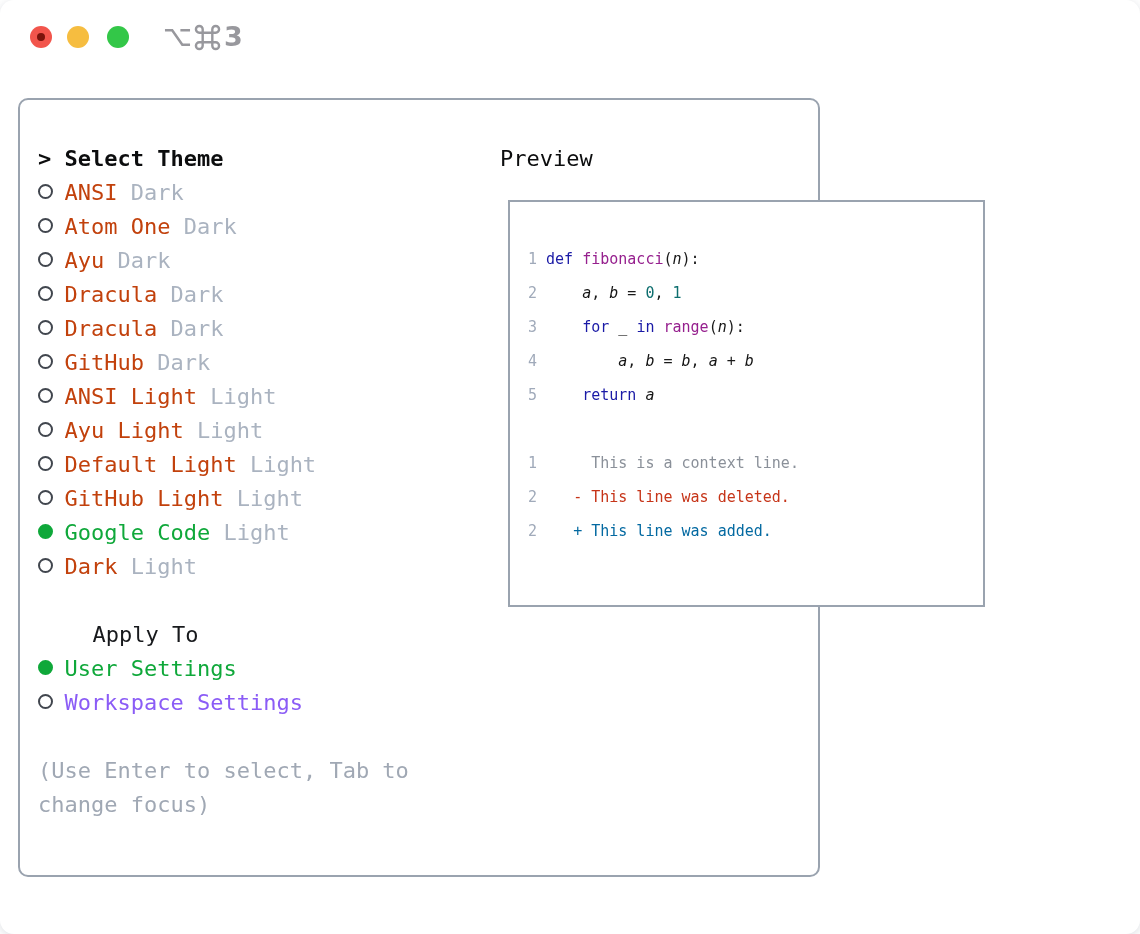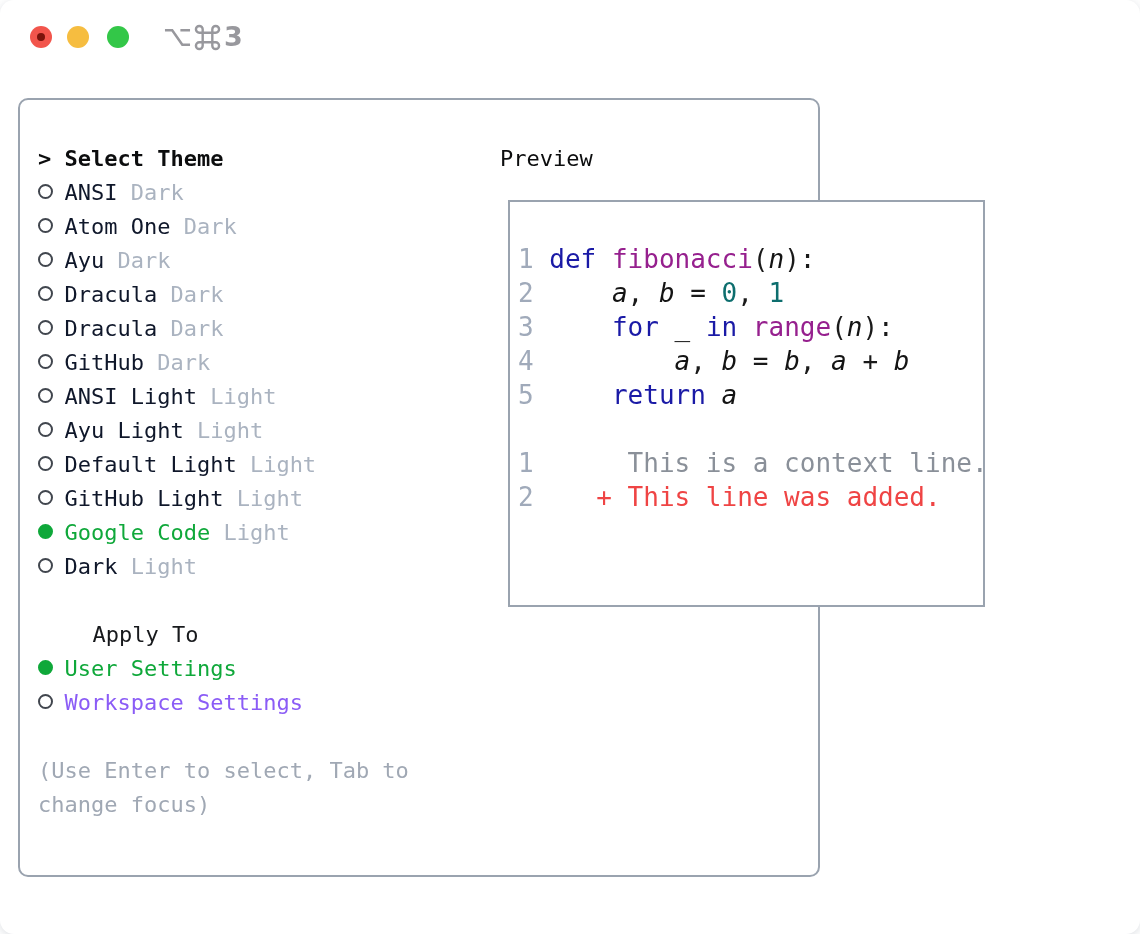--- a/index.html
+++ b/index.html
@@ -33,45 +33,45 @@
   
   .col-left { position:absolute; left:18px; top:42px; font-size:22px; }
   .row { height:34px; line-height:34px; white-space:pre; }
   .row.header { font-weight:bold; color:#0c0d0e; }
   .prompt { display:inline-block; width:1ch; margin-right:1ch; }
   .mark { display:inline-block; width:1ch; margin-right:1ch; }
   .mark::before { content:''; display:inline-block; width:11px; height:11px; border-radius:50%;
                   border:2px solid #41464e; vertical-align:1px; }
   .mark.filled::before { border-color:#0fa83a; background:#0fa83a; }
   .mark.none::before { border-color:transparent; background:transparent; }
-  .tname { color:#0f172a; margin-right:1ch; }
+  .tname { color:#c2410c; margin-right:1ch; }
   .row.selected .tname { color:#0fa83a; }
   .variant { color:#aab3c0;margin-top:48px; }
   .row.applyto { color:#17191c; }
   .row.applyto .alabel { color:#17191c;margin-left:28px; }
   .aname { color:#8b5cf6; }
   .row.selected .aname { color:#0fa83a; }
   .hint { width:432px; line-height:34px; color:#a0a8b4; }
 
   
   .preview-label { position:absolute; left:480px; top:42px; height:34px; line-height:34px;
                    font-size:22px; font-weight:normal; color:#0c0d0e; }
   .preview-box { position:absolute; left:488px; top:100px; width:477px; height:407px;
                  box-sizing:border-box; border:2px solid #9aa3af; background:#ffffff; overflow:hidden; }
-  .code-block { padding:40px 0 0 8px; font-size:26px; }
+  .code-block { padding:40px 0 0 18px; font-size:15px; }
   .cline { height:34px; line-height:34px; white-space:pre; color:#1a1a1a; }
   .lineno { color:#a0aaba; }
   .tk-kw  { color:#1a1aa6; }
   .tk-fn  { color:#96208e; }
   .tk-num { color:#0d6e6e; }
   .tk-var { color:#141414; font-style:italic; }
   .tk-pl  { color:#1a1a1a; }
   .diff-context .dtext { color:#8a9099; }
   .diff-deleted .dtext { color:#c63418; }
-  .diff-added   .dtext { color:#ef4444; }
+  .diff-added   .dtext { color:#0369a1; }
 </style>
 </head>
 <body>
 
 <div class="window">
 
   <div class="titlebar">
     <span class="light red">
         <span class="dot"></span>
       </span>
@@ -120,18 +120,19 @@
 
     <div class="preview-box">
       <div class="code-block" id="code-block">
           <div class="cline"><span class="lineno">1</span> <span class="tk-kw">def</span><span class="tk-pl"> </span><span class="tk-fn">fibonacci</span><span class="tk-pl">(</span><span class="tk-var">n</span><span class="tk-pl">):</span></div>
           <div class="cline"><span class="lineno">2</span> <span class="tk-pl">    </span><span class="tk-var">a</span><span class="tk-pl">, </span><span class="tk-var">b</span><span class="tk-pl"> = </span><span class="tk-num">0</span><span class="tk-pl">, </span><span class="tk-num">1</span></div>
           <div class="cline"><span class="lineno">3</span> <span class="tk-pl">    </span><span class="tk-kw">for</span><span class="tk-pl"> _ </span><span class="tk-kw">in</span><span class="tk-pl"> </span><span class="tk-fn">range</span><span class="tk-pl">(</span><span class="tk-var">n</span><span class="tk-pl">):</span></div>
           <div class="cline"><span class="lineno">4</span> <span class="tk-pl">        </span><span class="tk-var">a</span><span class="tk-pl">, </span><span class="tk-var">b</span><span class="tk-pl"> = </span><span class="tk-var">b</span><span class="tk-pl">, </span><span class="tk-var">a</span><span class="tk-pl"> + </span><span class="tk-var">b</span></div>
           <div class="cline"><span class="lineno">5</span> <span class="tk-pl">    </span><span class="tk-kw">return</span><span class="tk-pl"> </span><span class="tk-var">a</span></div>
           <div class="cline blank"></div>
           <div class="cline diff-context"><span class="lineno">1</span><span class="dtext">      This is a context line.</span></div>
+          <div class="cline diff-deleted"><span class="lineno">2</span><span class="dtext">    - This line was deleted.</span></div>
           <div class="cline diff-added"><span class="lineno">2</span><span class="dtext">    + This line was added.</span></div>
         </div>
     </div>
 
   </div>
 </div>
 
 </body></html>

